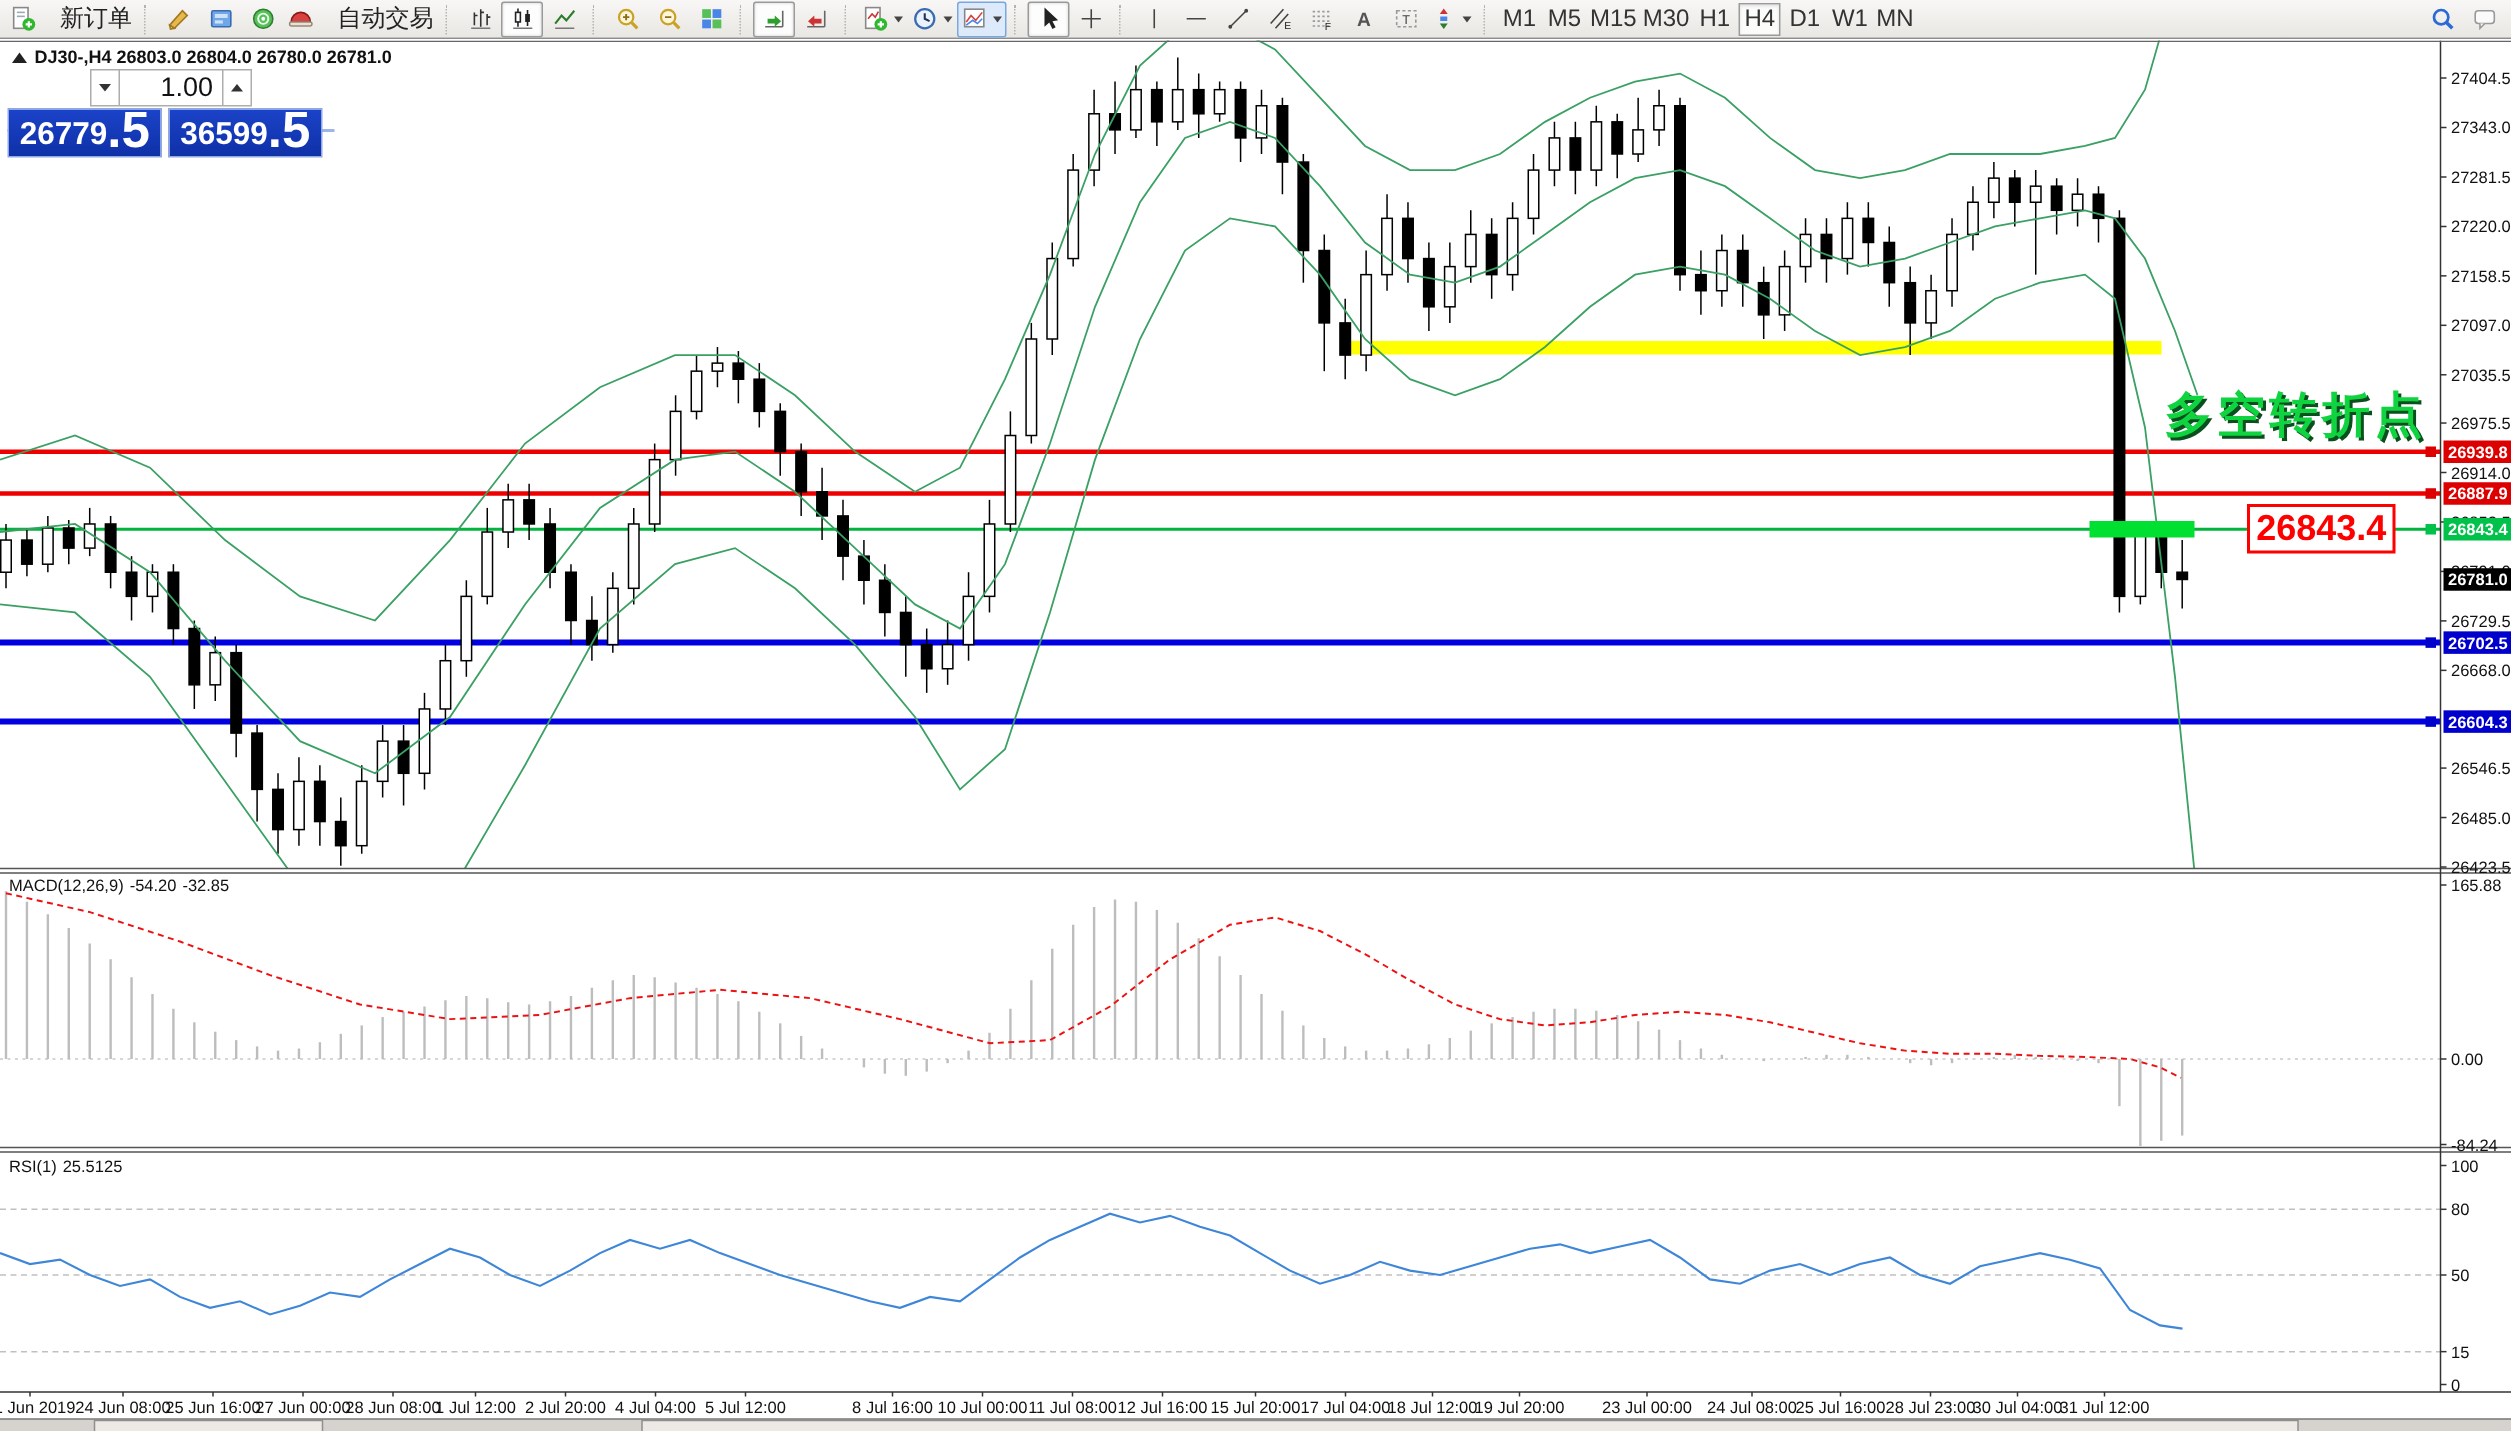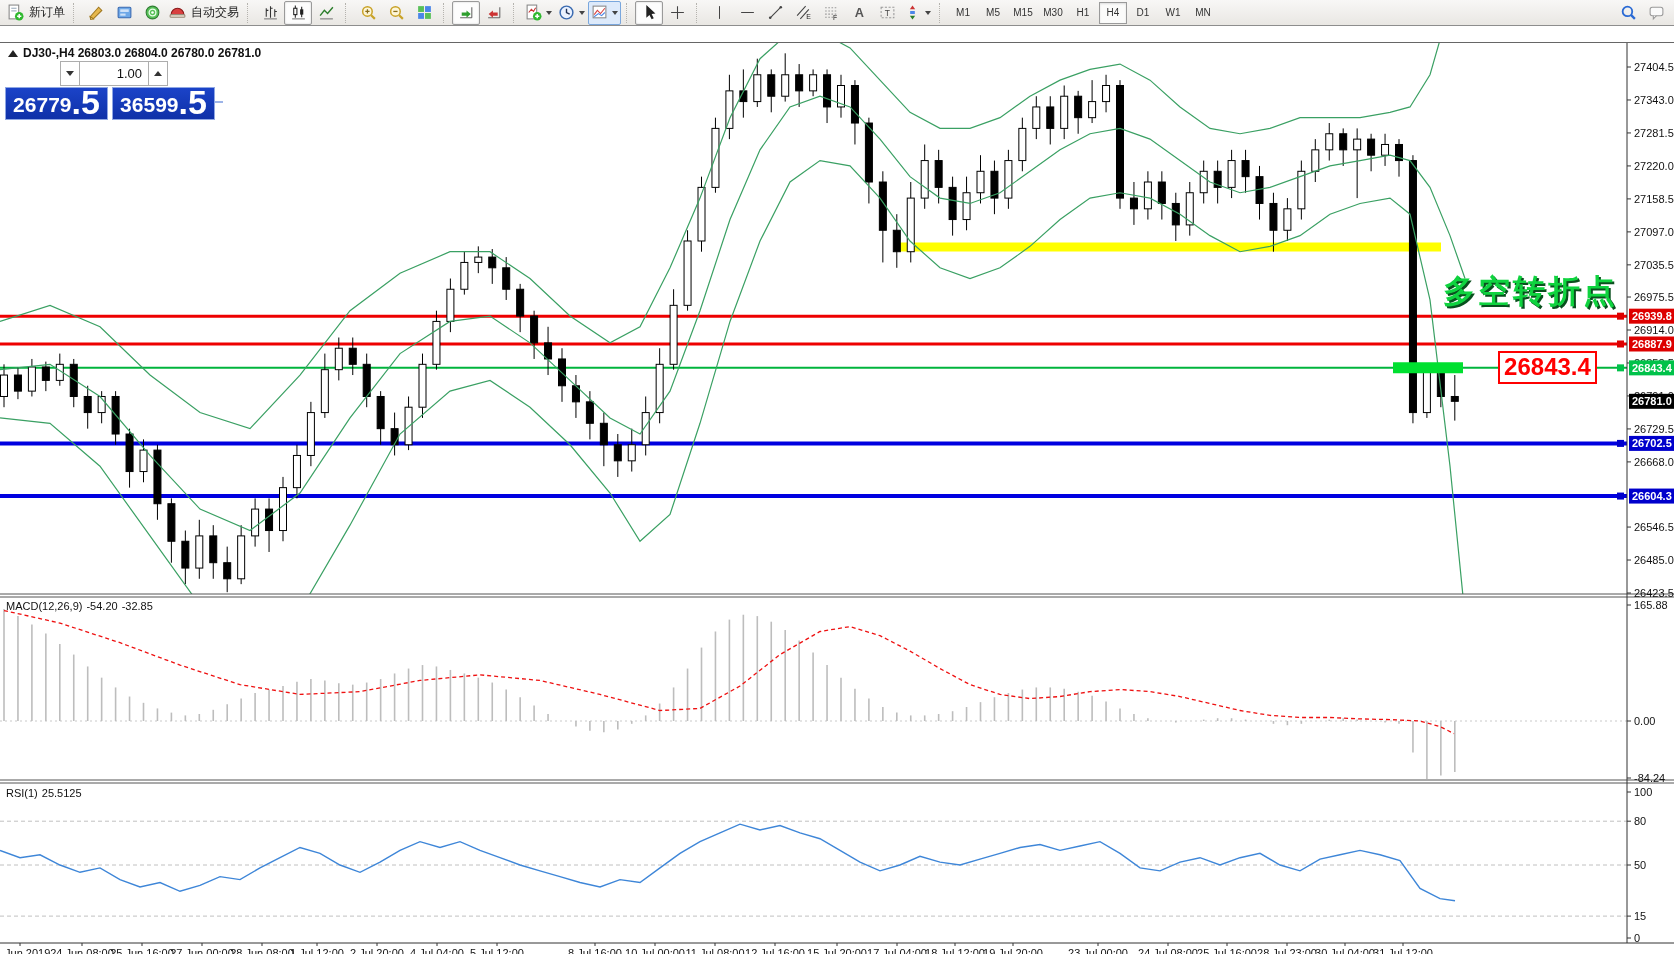--- a/index.html
+++ b/index.html
@@ -2,37 +2,37 @@
 <html><head>
 <meta charset="utf-8">
 <style>
   html,body{margin:0;padding:0;background:#fff;font-family:"Liberation Sans",sans-serif;}
   body{width:1674px;height:954px;overflow:hidden;position:relative;}
   
   #toolbar{position:absolute;left:0;top:0;width:1674px;height:26px;background:linear-gradient(#f8f7f6,#e9e7e3);border-bottom:1px solid #8d8d8d;display:flex;align-items:center;padding:0 4px;box-sizing:border-box;}
   .tb-btn{height:22px;min-width:22px;display:flex;align-items:center;justify-content:center;border:1px solid transparent;border-radius:2px;gap:2px;padding:0 2px;cursor:default;}
   .tb-btn.active{border-color:#9a9a9a;background:#fdfdfd;box-shadow:inset 0 0 2px #ccc;}
   .tb-btn.hl{border-color:#7aa7dd;background:#ddeafb;}
-  .tb-lbl{font-size:12px;color:#222;margin-left:3px;white-space:nowrap;}
+  .tb-lbl{font-size:16px;color:#222;margin-left:14px;white-space:nowrap;}
   .tb-sep{width:5px;height:20px;border-left:1px dotted #b5b3ae;margin:0 3px 0 5px;}
   .tb-dd{width:0;height:0;border-left:3px solid transparent;border-right:3px solid transparent;border-top:4px solid #444;margin-left:2px;}
-  .tf-btn{height:20px;min-width:26px;display:flex;align-items:center;justify-content:center;font-size:10px;color:#333;border:1px solid transparent;margin:0 1px;text-align:center;}
+  .tf-btn{height:20px;min-width:26px;display:flex;align-items:center;justify-content:center;font-size:16px;color:#333;border:1px solid transparent;margin:0 1px;text-align:center;}
   .tf-btn.active{border-color:#9a9a9a;background:#fbfbfa;box-shadow:inset 0 1px 2px #ddd;}
   .tb-right{margin-left:auto;display:flex;align-items:center;}
   
-  #chart-area{position:absolute;left:0;top:42px;width:1674px;height:828px;background:#fff;}
+  #chart-area{position:absolute;left:0;top:27px;width:1674px;height:828px;background:#fff;}
   #chart-title{position:absolute;left:8px;top:4px;font-size:12px;font-weight:bold;color:#111;display:flex;align-items:center;gap:5px;z-index:5;}
   .tri-up{width:0;height:0;border-left:5px solid transparent;border-right:5px solid transparent;border-bottom:7px solid #222;}
   
   #quote-panel{position:absolute;left:5px;top:19px;width:218px;z-index:6;}
   .qp-row{display:flex;align-items:stretch;height:25px;gap:0;}
   .qp-trade{width:54px;background:linear-gradient(#2f63de,#1c46c4);color:#fff;font-size:13px;border:1px solid #9db4e8;display:flex;flex-direction:column;align-items:center;justify-content:center;cursor:pointer;margin-top:40px;}
   .qp-trade span{border-bottom:1px solid #b9c9f2;line-height:15px;}
   .qp-spin{width:21px;background:#fff;border:1px solid #adadad;display:flex;align-items:center;justify-content:center;cursor:pointer;}
-  .qp-input{width:56px;border:1px solid #adadad;border-left:none;border-right:none;text-align:right;font-size:13px;padding:0 6px;outline:none;color:#111;}
+  .qp-input{width:56px;border:1px solid #adadad;border-left:none;border-right:none;text-align:right;font-size:18px;padding:0 6px;outline:none;color:#111;}
   .qp-gap{width:7px;}
   .arr-dn{width:0;height:0;border-left:4px solid transparent;border-right:4px solid transparent;border-top:5px solid #333;}
   .arr-up{width:0;height:0;border-left:4px solid transparent;border-right:4px solid transparent;border-bottom:5px solid #333;}
   .qp-prices{display:flex;gap:4px;margin-top:1px;}
   .qp-price{width:103px;height:33px;background:linear-gradient(#1b43c8,#0f31a8);border:1px solid #8fa7e4;color:#fff;display:flex;align-items:flex-end;justify-content:center;padding-bottom:1px;box-sizing:border-box;cursor:pointer;}
   .qp-price .pm{font-size:21px;font-weight:bold;line-height:26px;}
   .qp-price .pp{font-size:34px;font-weight:bold;line-height:31px;}
   #macd-label,#rsi-label{position:absolute;font-size:11px;color:#111;left:6px;z-index:4;}
   #macd-label{top:558px;}
   #rsi-label{top:745px;}

